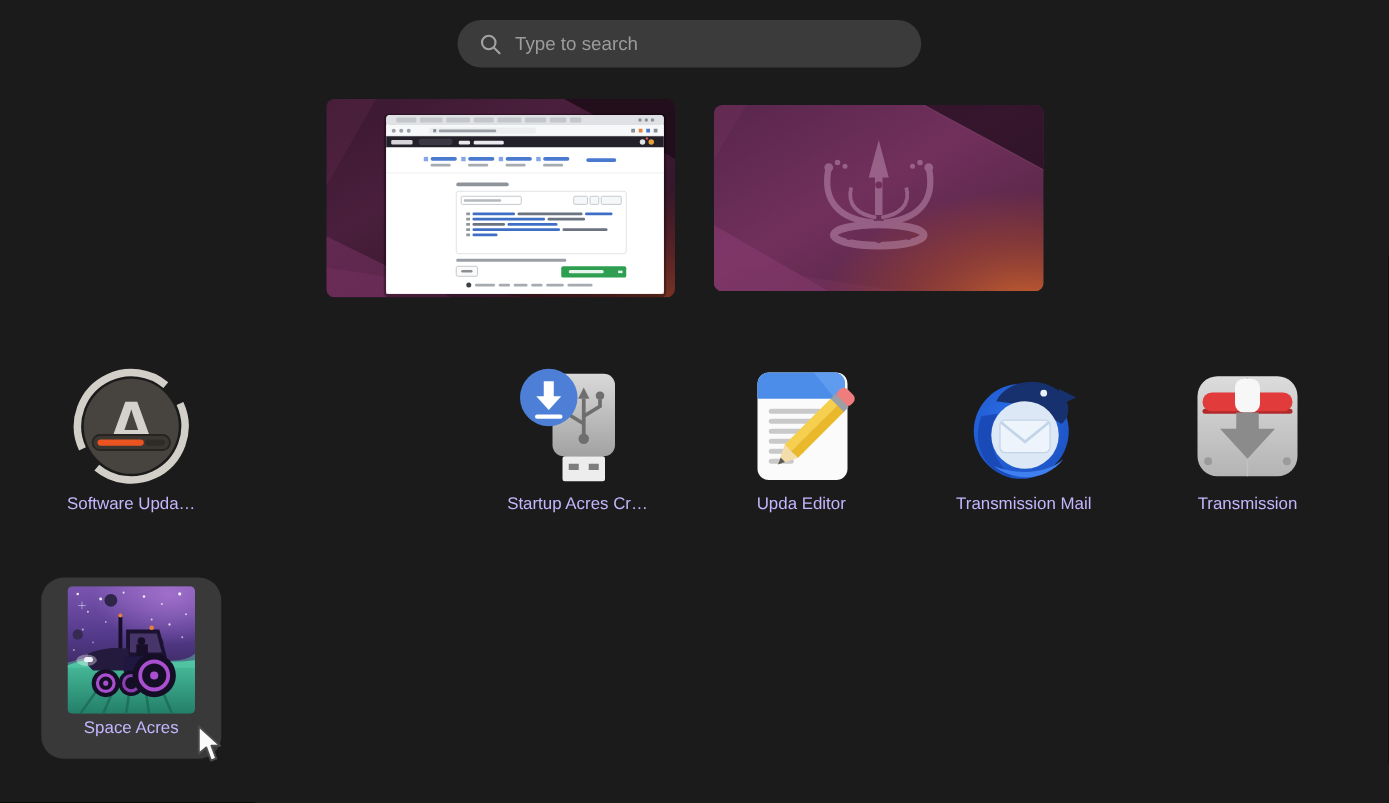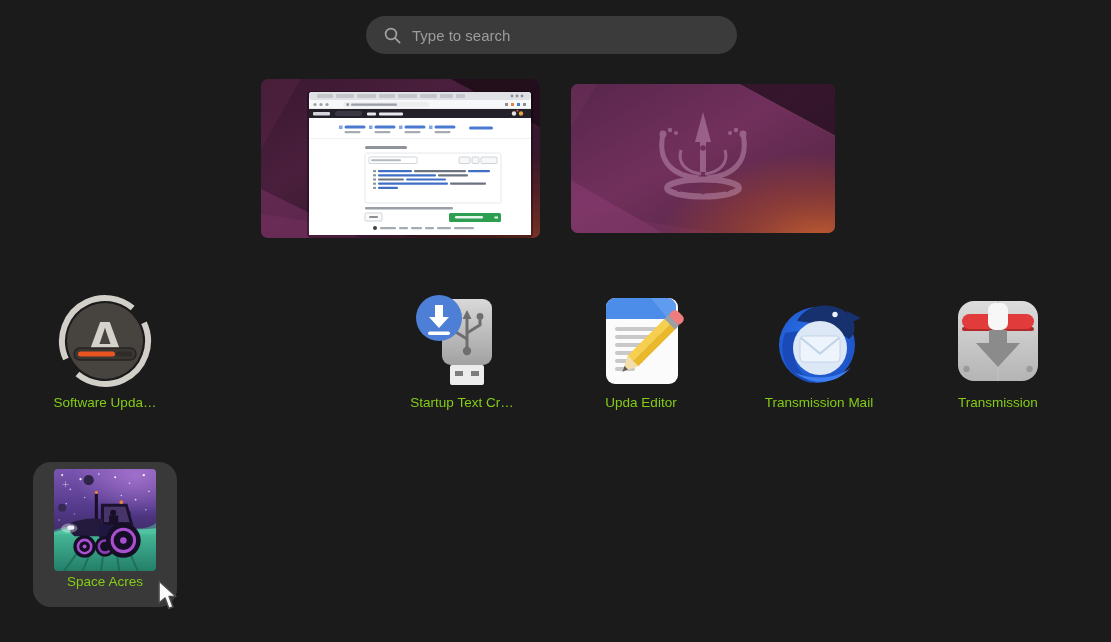--- a/index.html
+++ b/index.html
@@ -19,21 +19,21 @@
   .ws1 { left:261px; top:79px;  width:279px; height:159px; }
   .ws2 { left:571px; top:84px;  width:264px; height:149px; }
   .ws svg { display:block; }
   
   .app-tile { position:absolute; width:144px; height:145px; border-radius:18px; cursor:pointer; }
   .app-tile.hovered { background:#393939; }
   .app-icon { position:absolute; left:24px; top:6px; width:96px; height:96px; }
   .app-icon-lg { position:absolute; left:21px; top:7px; width:102px; height:102px; }
   .app-label {
     position:absolute; top:108px; left:-20px; right:-20px; text-align:center;
-    font-size:13.5px; color:#84cc16; white-space:nowrap; overflow:hidden;
+    font-size:13.5px; color:#c4b5fd; white-space:nowrap; overflow:hidden;
   }
   .app-tile.hovered .app-label { top:112px; }
   .cursor { position:absolute; left:157px; top:580px; pointer-events:none; }
 </style>
 </head>
 <body>
 
 <div class="screen">
 
   <div class="search-bar">
@@ -249,21 +249,21 @@
         <circle cx="66" cy="23.5" r="3.4" fill="#6e6e6e"></circle>
         <rect x="36" y="72" width="34" height="20" rx="2" fill="#ededed"></rect>
         <rect x="41" y="78" width="8" height="5" fill="#7d7d7d"></rect>
         <rect x="57" y="78" width="8" height="5" fill="#7d7d7d"></rect>
         <circle cx="25" cy="25" r="23" fill="#4d7fd6"></circle>
         <rect x="21" y="12" width="8" height="13" fill="#ffffff"></rect>
         <polygon points="15,24 35,24 25,35" fill="#ffffff"></polygon>
         <rect x="14" y="38.5" width="22" height="3.5" rx="1.7" fill="#ffffff"></rect>
       </svg>
     </div>
-    <div class="app-label">Startup Text Cr…</div>
+    <div class="app-label">Startup Acres Cr…</div>
   </div>
 
   <div class="app-tile" style="left:569px;top:287px">
     <div class="app-icon">
       <svg width="96" height="96" viewBox="0 0 96 96">
         <rect x="13" y="5" width="72" height="86" rx="9" fill="#fbfbfb"></rect>
         <path d="M13,26 v-12 a9,9 0 0 1 9,-9 h52 a9,9 0 0 1 9,9 v12 z" fill="#4b8de8"></path>
         <path d="M58,5 h16 a9,9 0 0 1 9,9 v12 h-8 z" fill="#5f9cf0"></path>
         <g fill="#c9c9c9">
           <rect x="22" y="34" width="42" height="4" rx="2"></rect>

